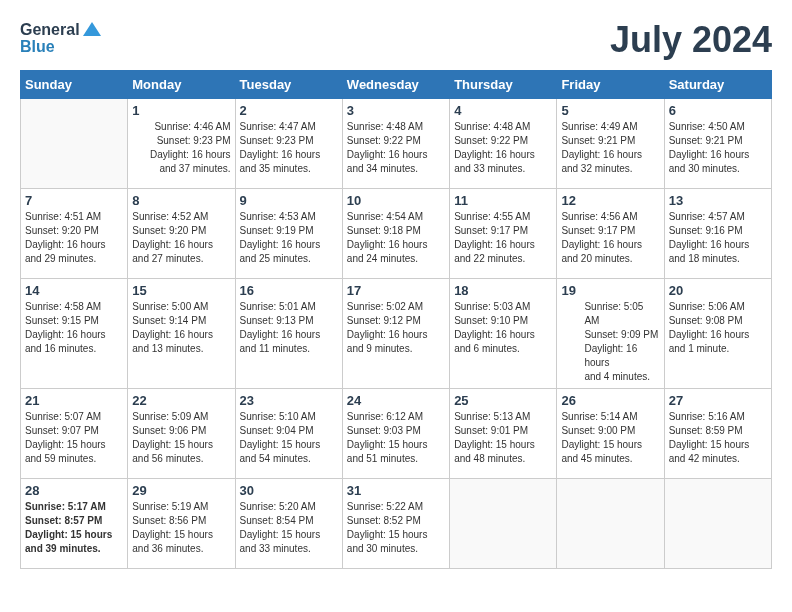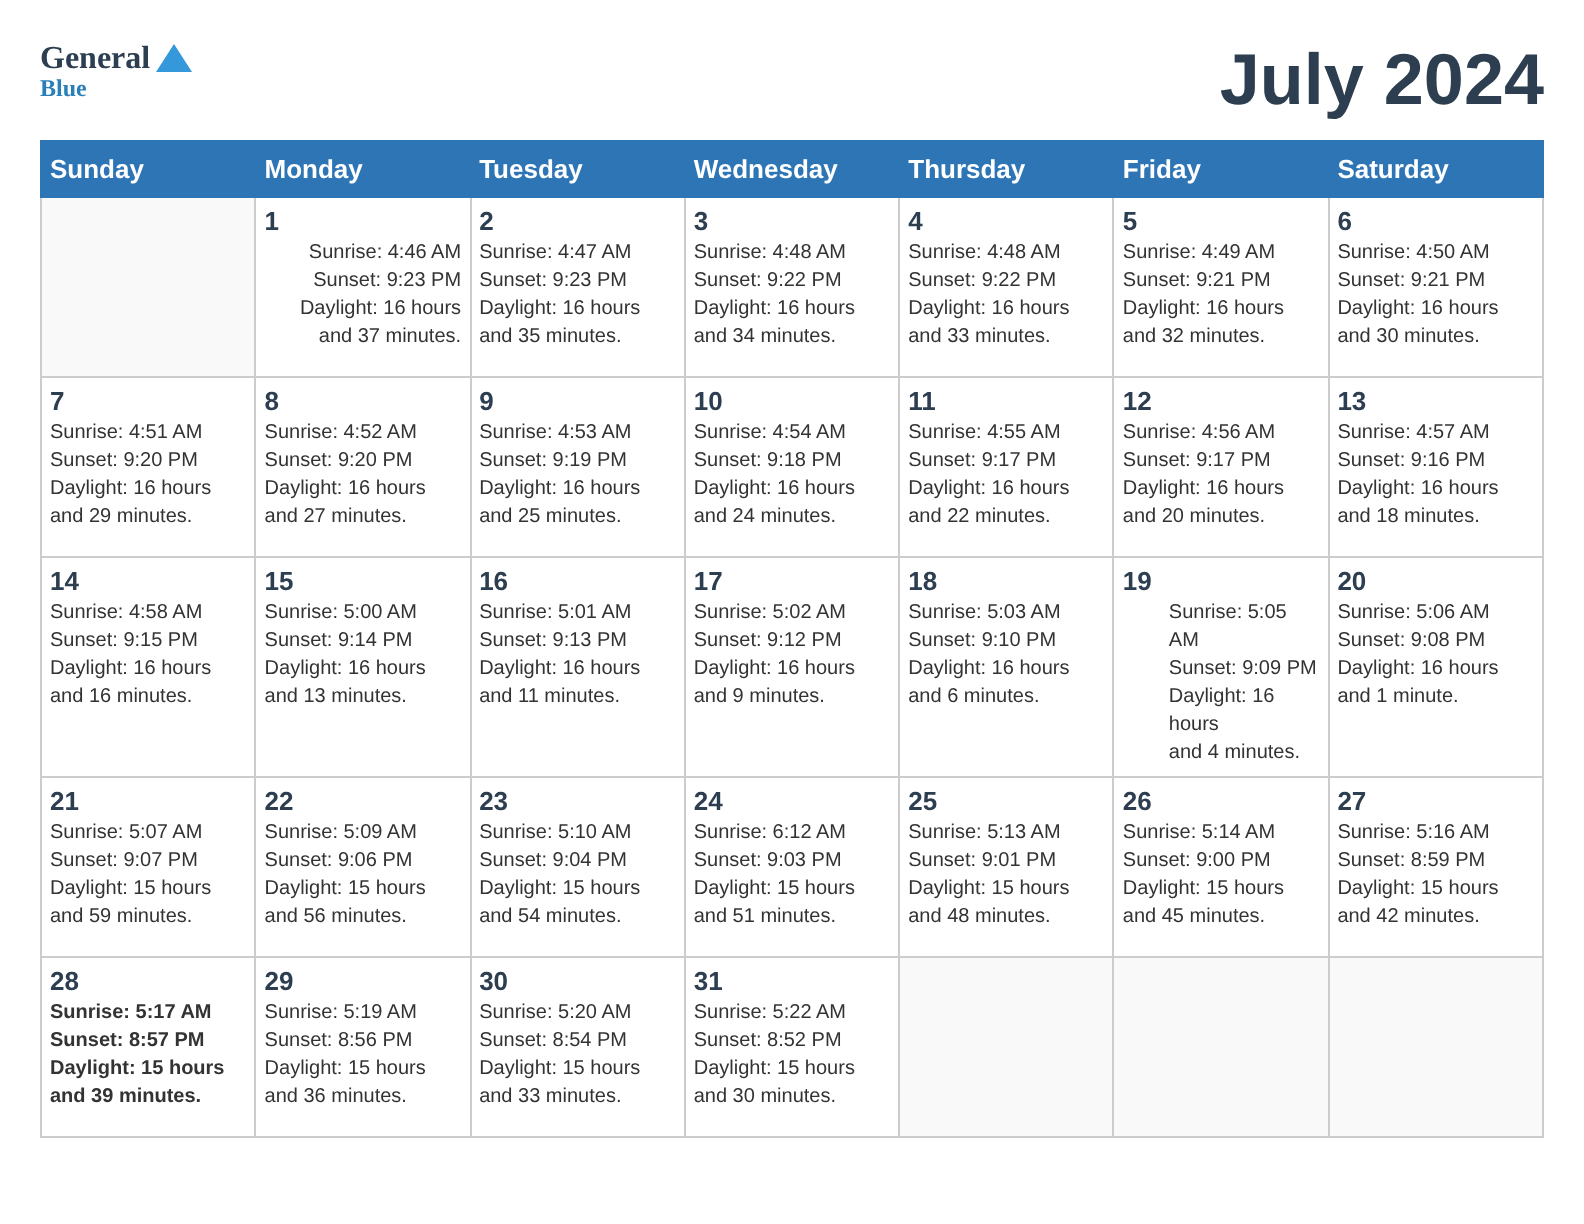--- a/index.html
+++ b/index.html
@@ -16,21 +16,20 @@
       align-items: flex-start;
       margin-bottom: 10px;
     }
     .logo {
       display: flex;
       flex-direction: column;
       font-size: 13px;
       color: #1a5276;
       font-weight: bold;
       line-height: 1.2;
-      font-family: Liberation Serif, serif;
     }
     .logo-row {
       display: flex;
       align-items: center;
     }
     .title-block {
       text-align: right;
     }
     .month-title {
       font-size: 36px;
@@ -82,21 +81,21 @@
   </style>
 </head>
 <body>
 
 <div class="header">
   <div class="logo">
     <div class="logo-row">
       <span style="color:#2c3e50;font-size:16px;font-weight:bold;">General</span>
       <span style="display:inline-block;margin-left:3px;width:0;height:0;border-left:9px solid transparent;border-right:9px solid transparent;border-bottom:14px solid #3498db;margin-top:-2px;"></span>
     </div>
-    <div style="color:#2980b9;font-size:12px;font-weight:bold;margin-top:-2px;">Blue</div>
+    <div style="color:#2980b9;font-size:16px;font-weight:bold;margin-top:-2px;">Blue</div>
   </div>
   <div class="title-block">
     <div class="month-title">July 2024</div>
   </div>
 </div>
 
 <table class="calendar">
   <thead>
     <tr>
     <th>Sunday</th>

